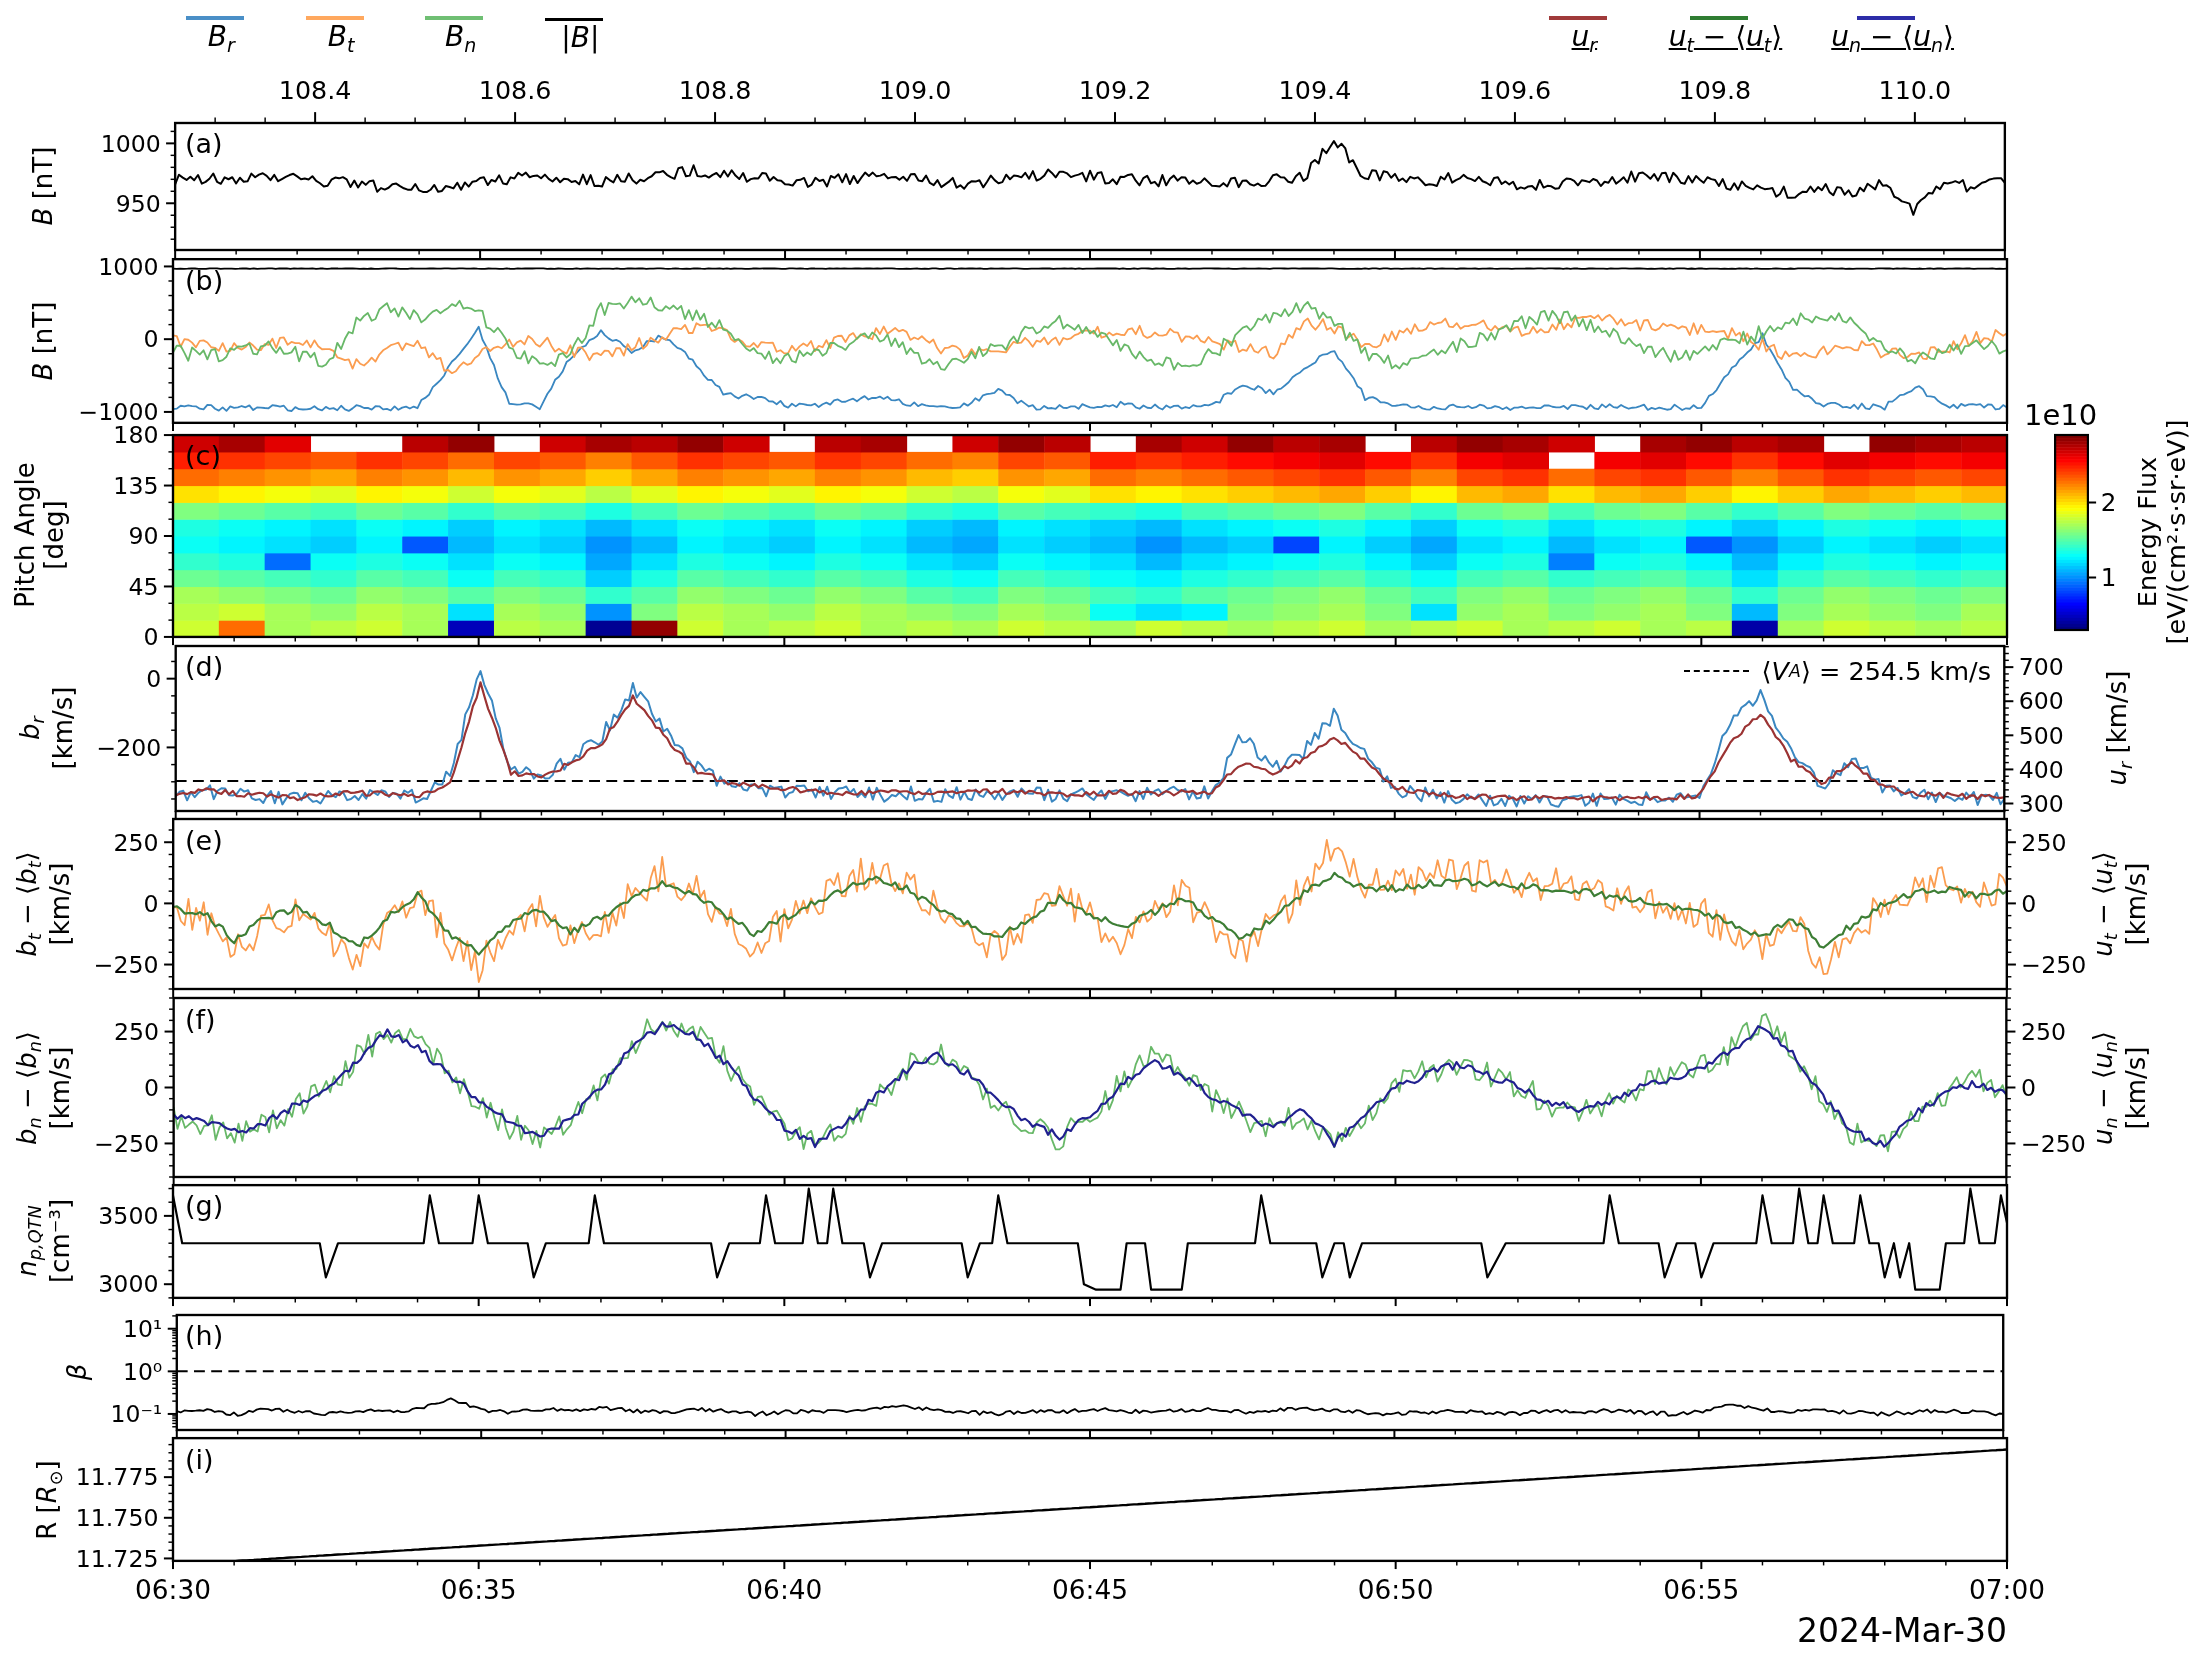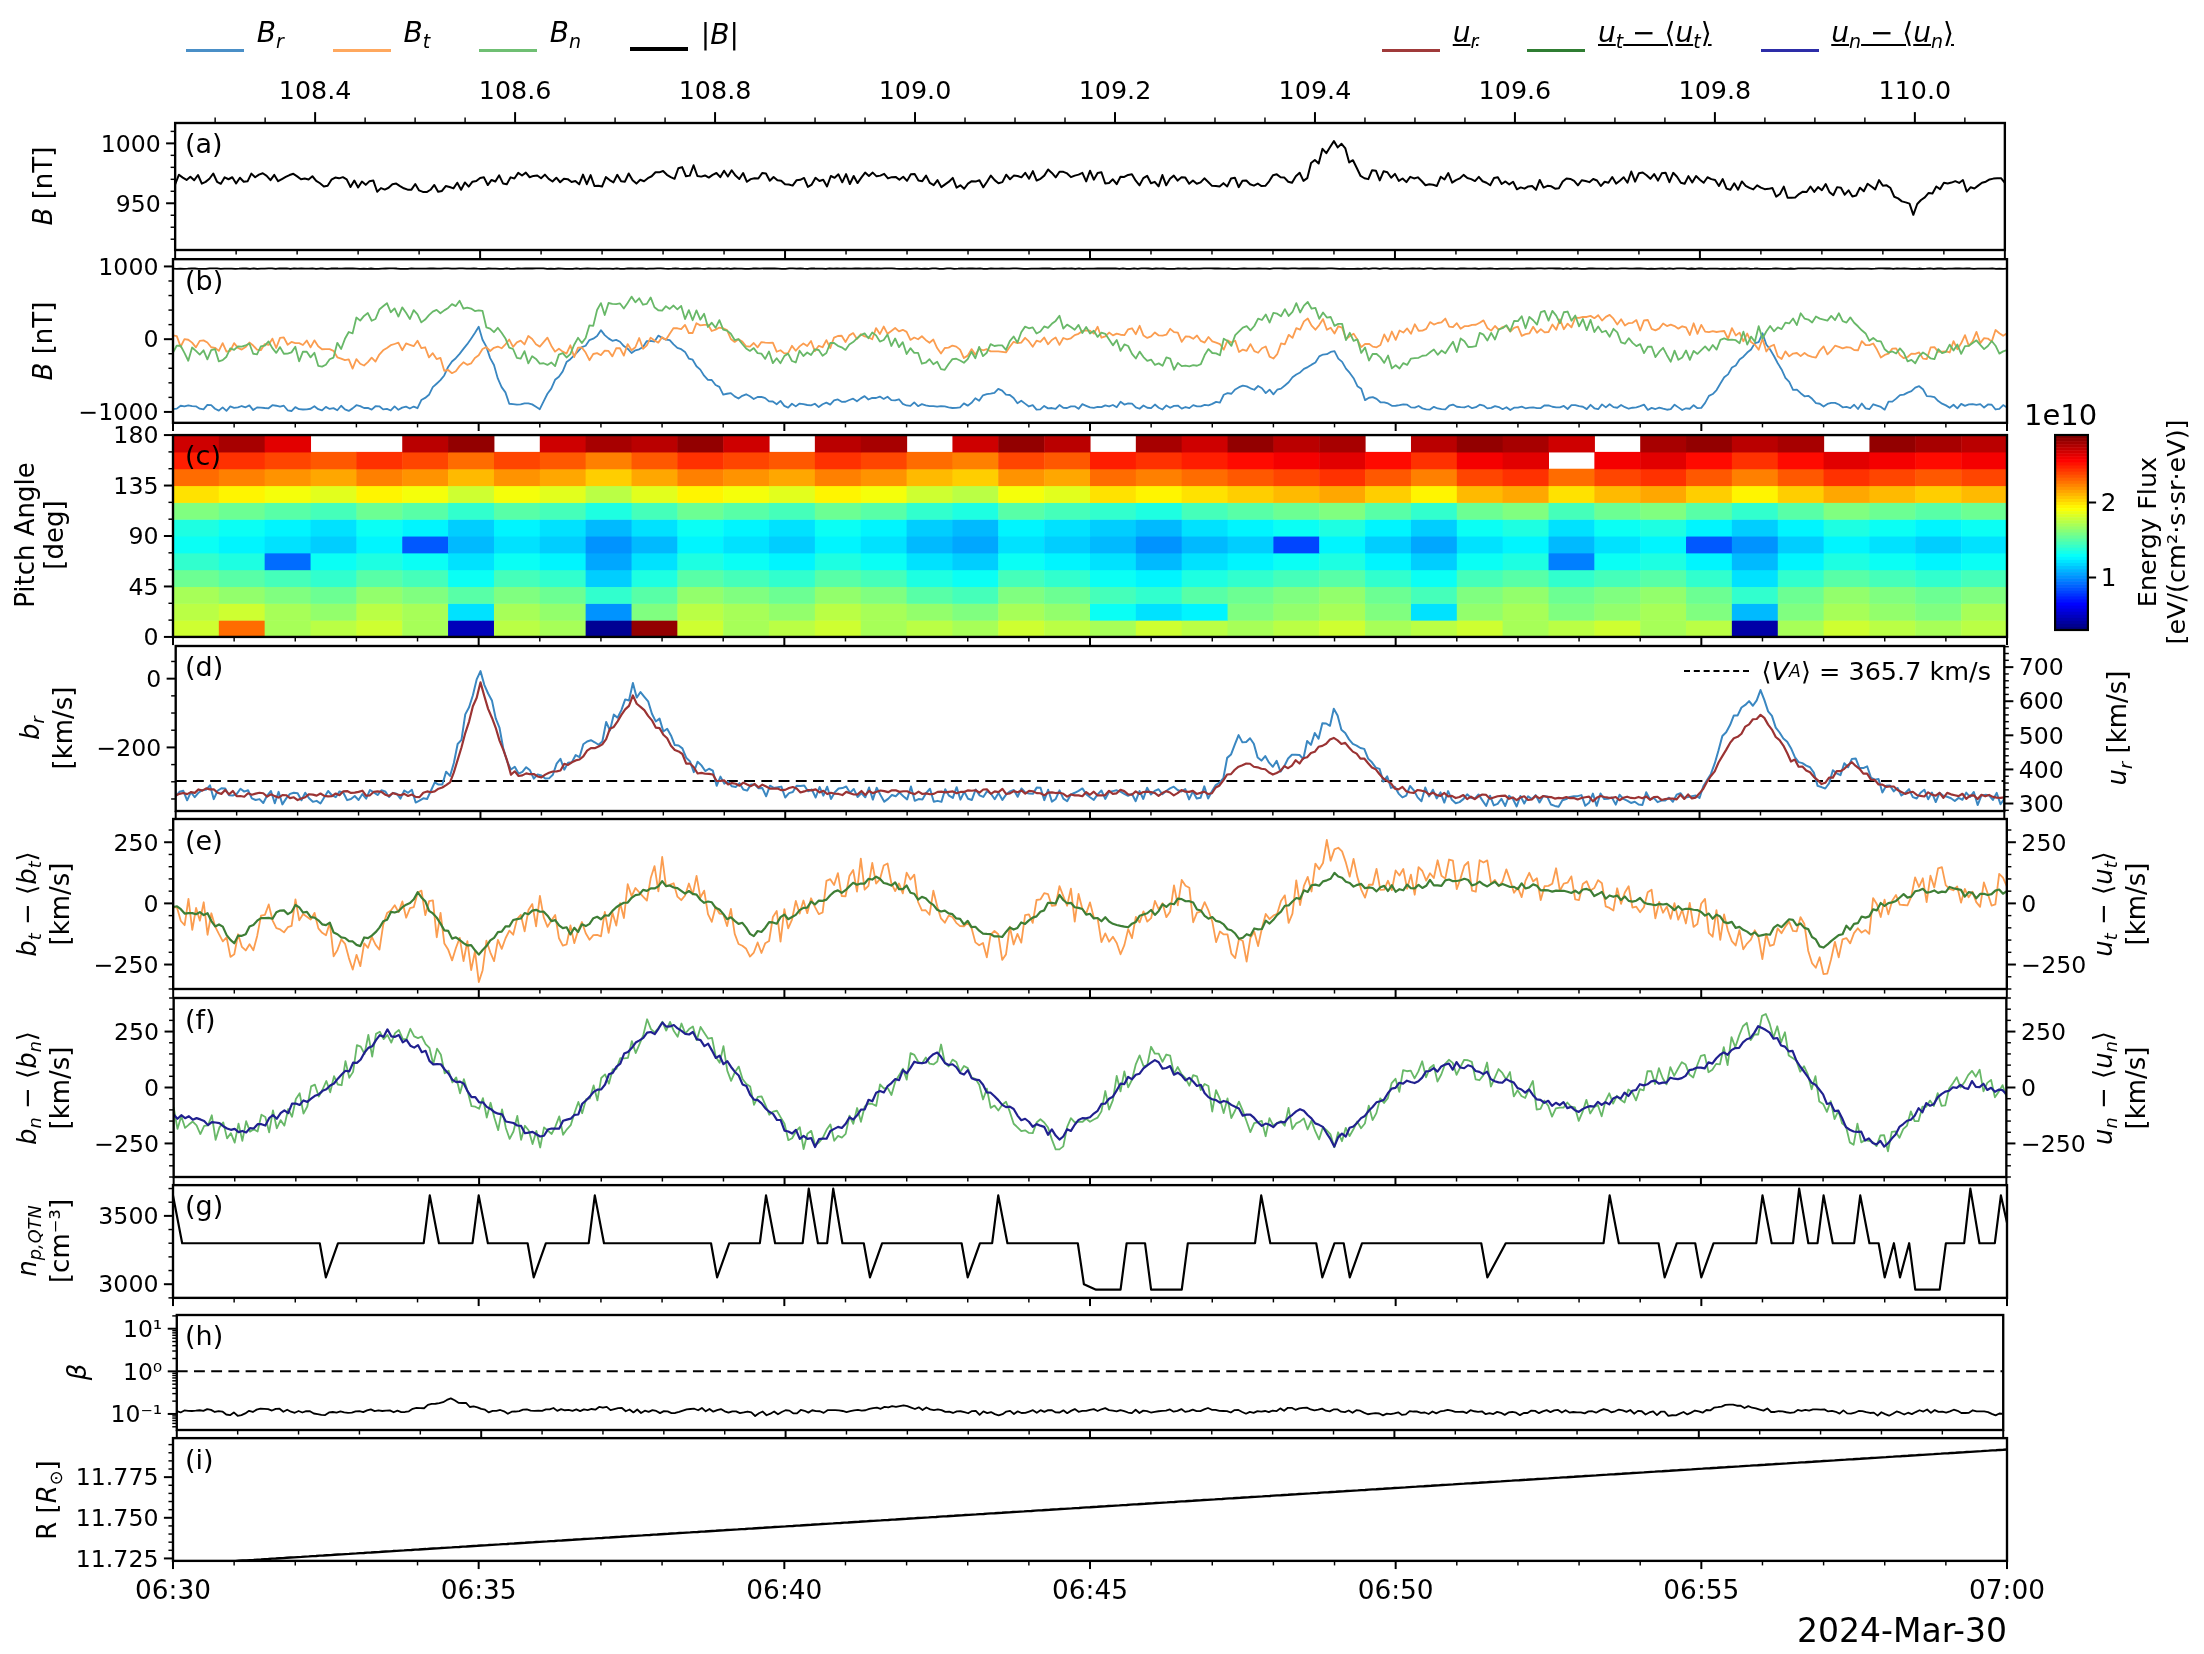--- a/index.html
+++ b/index.html
@@ -1,21 +1,21 @@
 <!DOCTYPE html>
 <html style="font-size:14.5px"><head>
 <meta charset="utf-8">
 <style>
   html,body{margin:0;padding:0;background:#ffffff;}
   #figure{position:relative;width:2205px;height:1655px;background:#ffffff;
           font-family:"DejaVu Sans","Liberation Sans",sans-serif;color:#000;}
   svg{font-family:"DejaVu Sans","Liberation Sans",sans-serif;}
   .panel-svg{position:absolute;overflow:visible;}
   .legend-row{position:absolute;display:flex;align-items:center;font-size:28px;}
-  .legend-item{display:flex;align-items:flex-end;margin-right:49px;}
+  .legend-item{display:flex;align-items:center;margin-right:49px;flex-direction:column;}
   .legend-swatch{display:inline-block;width:58px;height:3.6px;margin-right:12.7px;}
   .it{font-style:italic;}
   .sb{font-size:68%;vertical-align:-0.30em;}
   .ylab{position:absolute;transform:translate(-50%,-50%) rotate(-90deg);
         text-align:center;font-size:26px;line-height:1.12;white-space:nowrap;}
   .panel-tag{position:absolute;font-size:27px;}
   .annot{position:absolute;display:flex;align-items:center;font-size:25.5px;white-space:nowrap;}
   .annot .dash-swatch{display:inline-block;width:65px;height:0;
         border-top:2.7px dashed #000;margin-right:12.7px;}
   .cb-scale{position:absolute;font-size:29px;}
@@ -1287,21 +1287,21 @@
       <div>[km/s]</div>
     </div>
     <div class="ylab" style="left: 2120px; top: 728px;">
       <div><span class="it">u</span><sub class="sb it">r</sub><span> [km/s]</span></div>
     </div>
     <div class="annot" style="right: 214px; top: 656px;">
       <span class="dash-swatch"></span>
       <span>⟨</span>
       <span class="it">V</span>
       <sub class="sb it">A</sub>
-      <span>⟩ = 365.7 km/s</span>
+      <span>⟩ = 254.5 km/s</span>
     </div>
     <div class="panel-tag" style="left: 185px; top: 825px;">(e)</div>
     <div class="ylab" style="left: 44px; top: 904px;">
       <div><span class="it">b</span><sub class="sb it">t</sub><span> − ⟨</span><span class="it">b</span><sub class="sb it">t</sub><span>⟩</span></div>
       <div>[km/s]</div>
     </div>
     <div class="ylab" style="left: 2120px; top: 904px;">
       <div><span class="it">u</span><sub class="sb it">t</sub><span> − ⟨</span><span class="it">u</span><sub class="sb it">t</sub><span>⟩</span></div>
       <div>[km/s]</div>
     </div>

